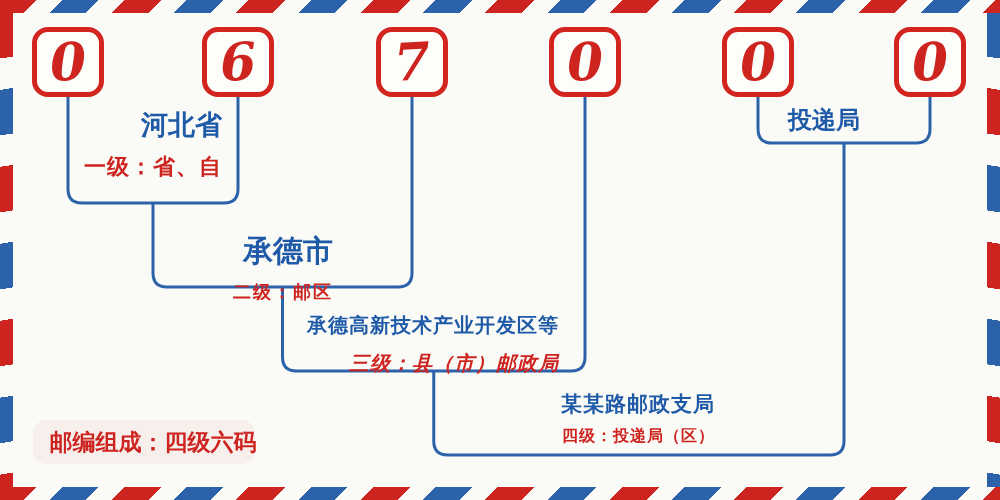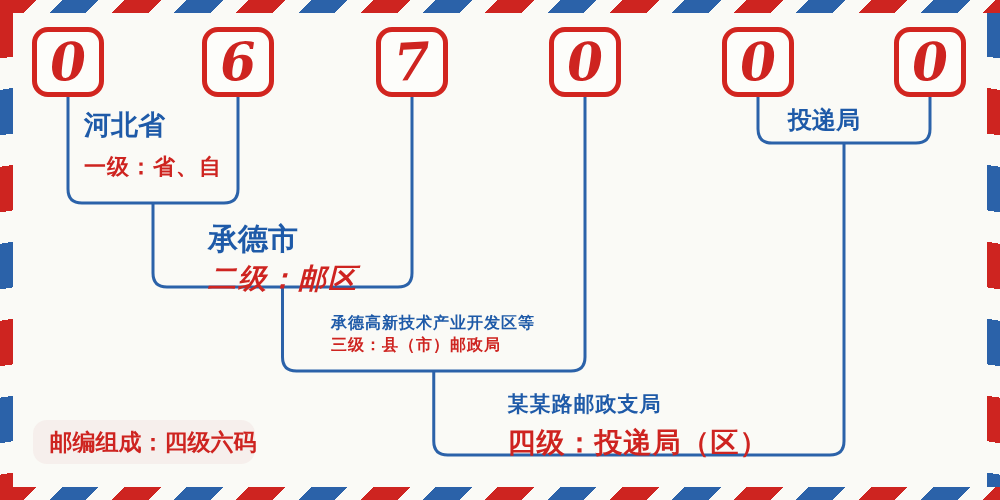--- a/index.html
+++ b/index.html
@@ -60,37 +60,37 @@
     display:flex;align-items:center;justify-content:center;
   }
   .digit-box .digit{
     font-family:"DejaVu Serif",serif;
     font-style:italic;font-weight:bold;
     font-size:52px;line-height:1;color:var(--red);
     transform:rotate(-3deg);
   }
 
   
-  .group{position:absolute;text-align:left;transform:translateX(-50%);white-space:nowrap;}
+  .group{position:absolute;text-align:right;transform:translateX(-50%);white-space:nowrap;}
   .region-name{
     font-family:"DejaVu Serif",serif;font-weight:bold;
     color:var(--blue_text);line-height:1.1;
   }
   .level-desc{
     font-family:"Liberation Sans",sans-serif;font-weight:bold;
     color:var(--red);line-height:1.05;
   }
   .g1 .region-name{font-size:27px;}
   .g1 .level-desc{font-size:22px;margin-top:15px;letter-spacing:1px;}
-  .g2 .region-name{font-size:30px;}
-  .g2 .level-desc{font-size:28px;margin-top:9px;letter-spacing:2px;font-style:italic;}
-  .g3 .region-name{font-size:16px;letter-spacing:1px;}
-  .g3 .level-desc{font-size:16px;margin-top:5px;letter-spacing:1px;}
+  .g2 .region-name{font-size:30px;margin-top:12px;}
+  .g2 .level-desc{font-size:18px;margin-top:16px;letter-spacing:2px;}
+  .g3 .region-name{font-size:20px;letter-spacing:1px;}
+  .g3 .level-desc{font-size:20px;margin-top:17px;letter-spacing:1px;font-style:italic;}
   .g4 .region-name{font-size:21px;letter-spacing:1px;}
-  .g4 .level-desc{font-size:28px;margin-top:13px;letter-spacing:1px;}
+  .g4 .level-desc{font-size:16px;margin-top:13px;letter-spacing:1px;}
   .g5 .region-name{font-size:24px;}
 
   
   .note-pill{
     position:absolute;left:33px;top:420px;width:222px;height:44px;
     background:var(--note_bg);border-radius:14px;
     display:flex;align-items:center;justify-content:center;
   }
   .note-pill span{
     font-weight:bold;font-size:23px;color:var(--red);

